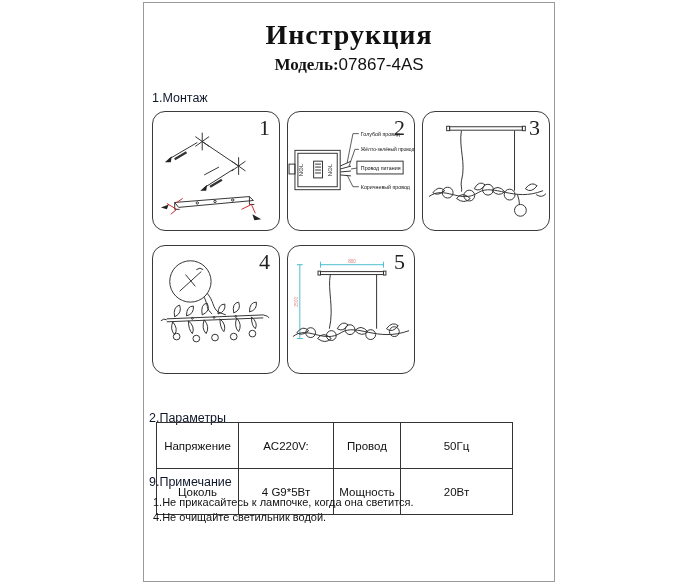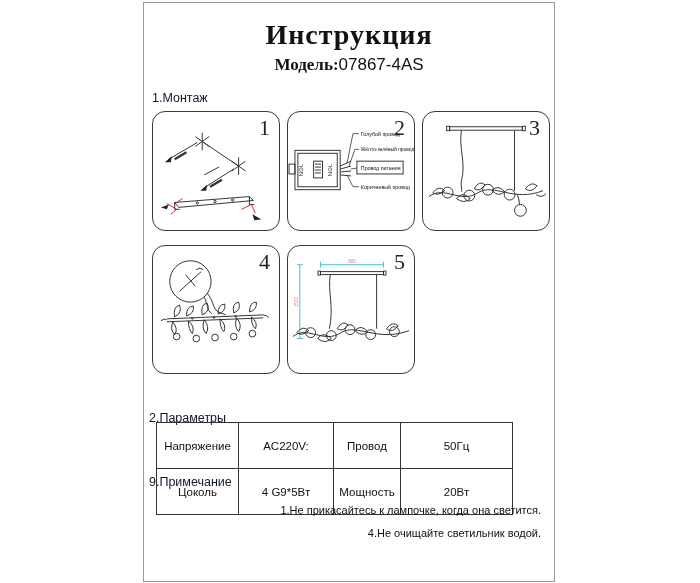--- a/index.html
+++ b/index.html
@@ -24,21 +24,21 @@
   .p4{left:8px;} .p5{left:143px;}
   .pnum{position:absolute;top:3px;right:9px;font-family:"Liberation Serif",serif;
         font-size:22px;color:#222;}
   .panel svg{position:absolute;left:0;top:0;width:100%;height:100%;}
   .ptable{position:absolute;left:12px;top:419px;border-collapse:collapse;
           font-size:11.5px;color:#111;table-layout:fixed;}
   .ptable td{border:1px solid #333;height:21px;text-align:center;padding:12px 2px;
              overflow:hidden;white-space:nowrap;}
   .c0{width:77px;} .c1{width:90px;margin-top:15px;} .c2{width:62px;} .c3{width:107px;}
   .notes{position:absolute;left:9px;top:492px;width:396px;font-size:11px;line-height:15px;}
-  .notes div{margin:8px;text-align:right;}
+  .notes div{margin:0;}
   svg text{font-family:"Liberation Sans",sans-serif;}
 </style>
 </head>
 <body>
 
 <div class="stage">
   <div class="doc">
 
     <div class="title">Инструкция</div>
     <div class="model">

